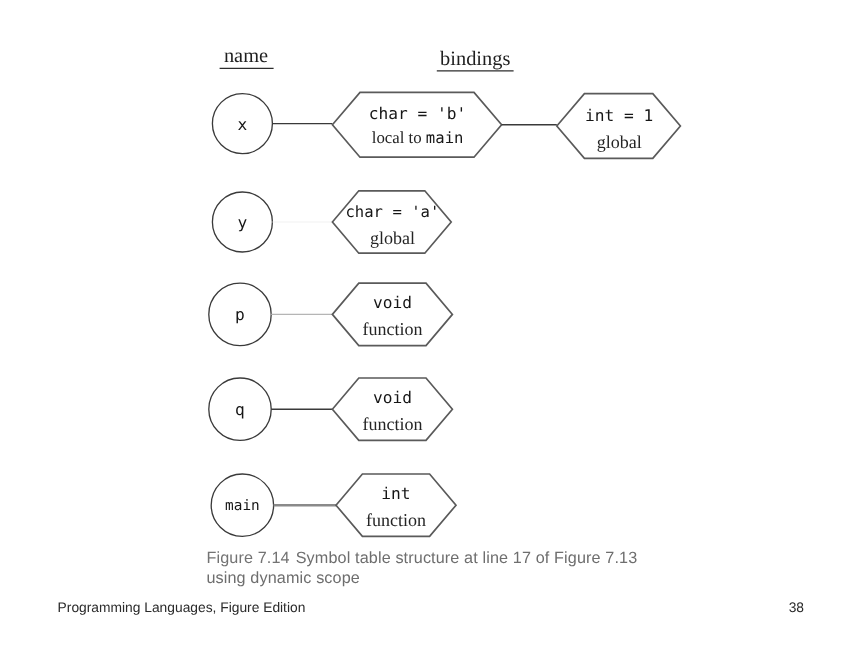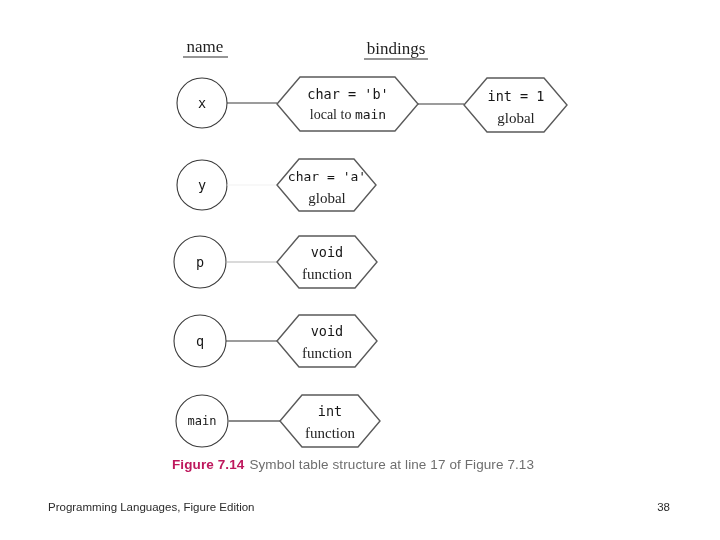--- a/index.html
+++ b/index.html
@@ -31,21 +31,21 @@
   .fs12 { font-size: 12px; }
   .ser15 { font-size: 15px; }
   .ser14 { font-size: 14px; }
 
   
   .caption {
     position: absolute; left: 172px; top: 456px; width: 450px;
     font-size: 13.5px; line-height: 17px; color: #6e6e6e;
     letter-spacing: 0.1px;
   }
-  .cap-label { font-weight: bold; color: #be185d; margin-right: 5px; }
+  .cap-label { font-weight: normal; color: #737373; margin-right: 5px; }
 
   
   .footer-left {
     position: absolute; left: 48px; top: 501px;
     font-size: 11.5px; color: #2b2b2b;
   }
   .footer-page {
     position: absolute; right: 50px; top: 501px;
     font-size: 11.5px; color: #2b2b2b;
   }
@@ -109,16 +109,17 @@
     <polygon class="hex" points="280,421 302,395 358,395 380,421 358,447 302,447"></polygon>
     <text class="mono fs14" x="330" y="416">int</text>
     <text class="ser ser15" x="330" y="438">function</text>
   </g>
 </svg>
 
 <div class="caption">
   <div class="cap-line">
     <span class="cap-label">Figure 7.14</span><span>Symbol table structure at line 17 of Figure 7.13</span>
   </div>
+  <div class="cap-line">using dynamic scope</div>
 </div>
 
 <div class="footer-left">Programming Languages, Figure Edition</div>
 <div class="footer-page">38</div>
 
 </body></html>

